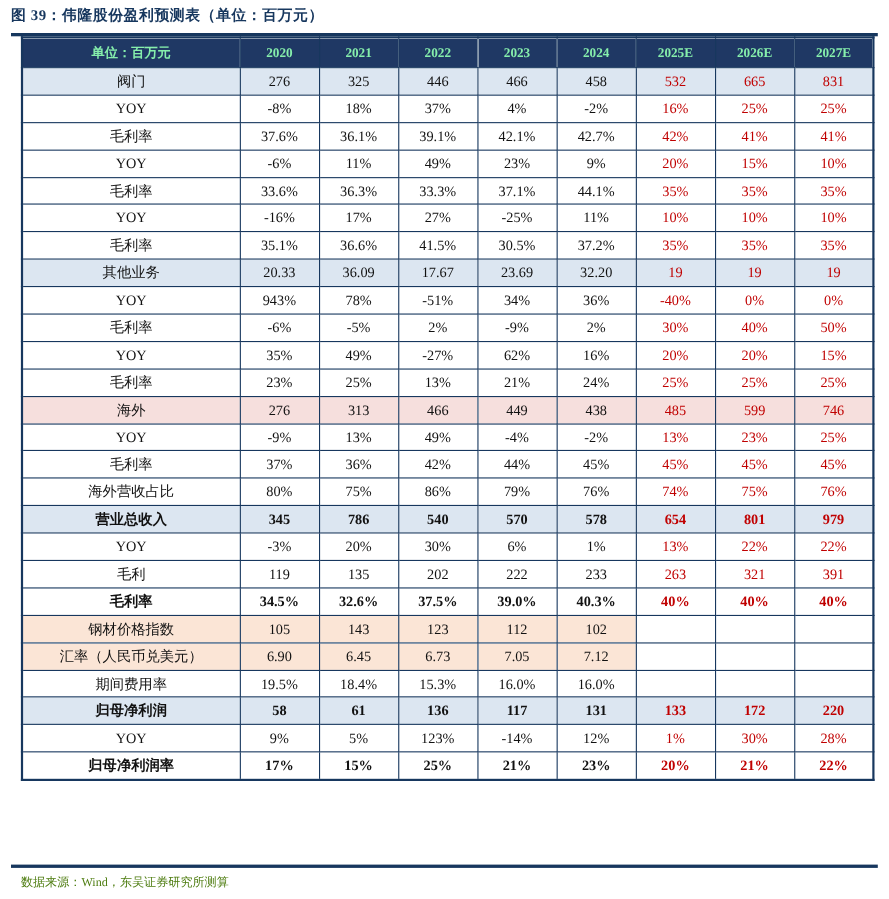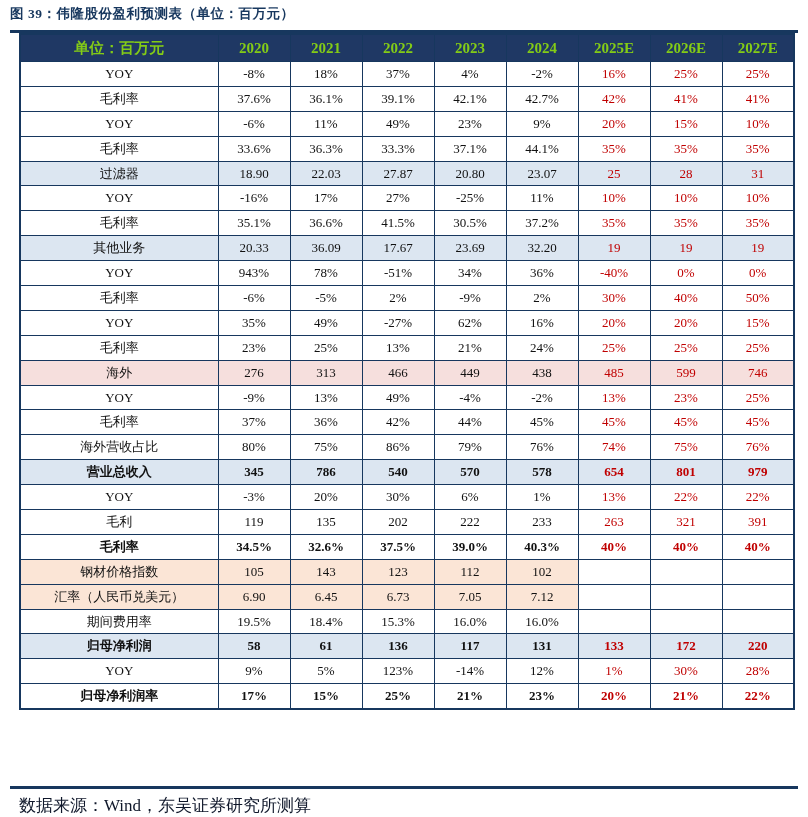--- a/index.html
+++ b/index.html
@@ -22,35 +22,35 @@
     border:2px solid #17375E;
   }
   col.lab{width:198px;}
   col.yr{width:72px;}
   th,td{
     border:1px solid #17375E;
     text-align:center;vertical-align:middle;
     padding:0 2px;overflow:hidden;white-space:nowrap;
   }
   thead th{
-    background:#1F3864;color:#84cc16;font-weight:bold;
-    height:26px;font-size:15px;
+    background:#1F3864;color:#86efac;font-weight:bold;
+    height:26px;font-size:12px;
   }
   tbody td{height:23.9px;font-size:13px;color:#111111;}
   td.label{font-size:13px;}
   .row-blue td{background:#DCE6F1;}
   .row-pink td{background:#F6DFDD;}
   .row-peach td{background:#FBE5D6;}
   .row-peach td.nofill{background:#ffffff;}
   .bold td{font-weight:bold;}
   td.red{color:#C00000;}
   td.italic{}
   .source-note{
     position:absolute;left:19px;top:794px;
-    font-size:17px;color:#0f172a;
+    font-size:11px;color:#4d7c0f;
   }
 </style>
 </head>
 <body>
 
 <div class="fig-title">图 39：伟隆股份盈利预测表（单位：百万元）</div>
 <div class="top-rule"></div>
 
 <table class="forecast">
   <colgroup>
@@ -71,20 +71,31 @@
       <th>2021</th>
       <th>2022</th>
       <th>2023</th>
       <th>2024</th>
       <th>2025E</th>
       <th>2026E</th>
       <th>2027E</th>
     </tr>
   </thead>
   <tbody>
+      <tr class="row-blue">
+        <td class="label">阀门</td>
+        <td>276</td>
+        <td>325</td>
+        <td>446</td>
+        <td>466</td>
+        <td>458</td>
+        <td class="red">532</td>
+        <td class="red">665</td>
+        <td class="red">831</td>
+      </tr>
       <tr class="row-plain">
         <td class="label">YOY</td>
         <td>-8%</td>
         <td>18%</td>
         <td>37%</td>
         <td>4%</td>
         <td>-2%</td>
         <td class="red">16%</td>
         <td class="red">25%</td>
         <td class="red">25%</td>
@@ -114,31 +125,20 @@
       <tr class="row-plain">
         <td class="label">毛利率</td>
         <td>33.6%</td>
         <td>36.3%</td>
         <td>33.3%</td>
         <td>37.1%</td>
         <td>44.1%</td>
         <td class="red">35%</td>
         <td class="red">35%</td>
         <td class="red">35%</td>
-      </tr>
-      <tr class="row-blue">
-        <td class="label">过滤器</td>
-        <td>18.90</td>
-        <td>22.03</td>
-        <td>27.87</td>
-        <td>20.80</td>
-        <td>23.07</td>
-        <td class="red">25</td>
-        <td class="red">28</td>
-        <td class="red">31</td>
       </tr>
       <tr class="row-plain">
         <td class="label">YOY</td>
         <td>-16%</td>
         <td>17%</td>
         <td>27%</td>
         <td>-25%</td>
         <td>11%</td>
         <td class="red">10%</td>
         <td class="red">10%</td>

